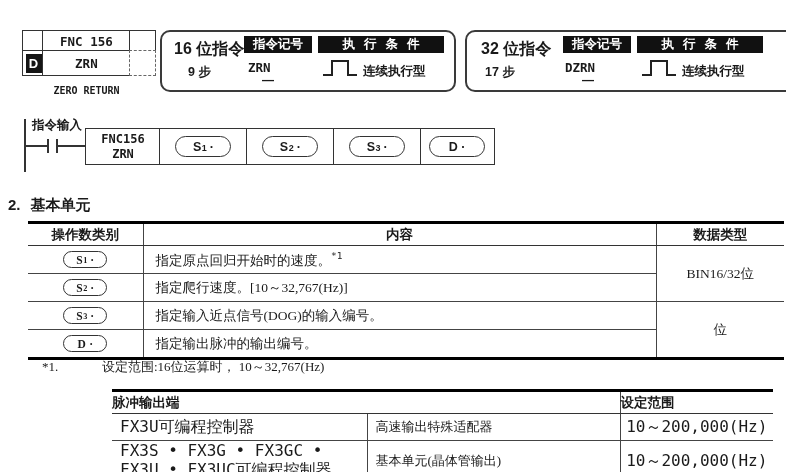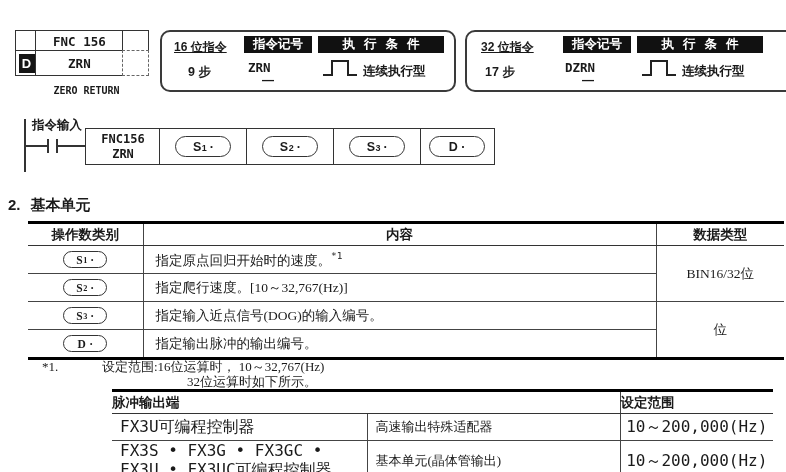--- a/index.html
+++ b/index.html
@@ -13,21 +13,21 @@
   .cell{position:absolute;box-sizing:border-box;border:1.6px solid #333;background:#fff;}
   .cell.dashed{border:1.6px dashed #666;}
   .fnc-txt{display:flex;align-items:center;justify-content:center;
            font-family:"DejaVu Sans Mono",monospace;font-weight:bold;font-size:12.5px;}
   .d-badge{position:absolute;left:2.5px;top:3px;width:16px;height:19px;background:#151515;color:#fff;
            display:flex;align-items:center;justify-content:center;font-weight:bold;font-size:13px;}
   .zero-return{font-family:"DejaVu Sans Mono",monospace;font-weight:bold;font-size:10px;text-align:center;}
 
   
   .ibox{position:absolute;box-sizing:border-box;border:2px solid #3a3a3a;border-radius:10px;background:#fff;}
-  .bits{position:absolute;font-weight:bold;font-size:12px;text-decoration:underline;}
+  .bits{position:absolute;font-weight:bold;font-size:16px;}
   .steps{position:absolute;font-weight:bold;font-size:12.5px;}
   .blk-label{position:absolute;background:#111;color:#fff;font-weight:bold;font-size:12.5px;
              display:flex;align-items:center;justify-content:center;height:17px;}
   .blk-label.spread{letter-spacing:9px;text-indent:9px;}
   .mnemo{position:absolute;font-family:"DejaVu Sans Mono",monospace;font-weight:bold;font-size:12.5px;}
   .pdash{position:absolute;font-weight:bold;font-size:12px;}
   .cond{position:absolute;font-weight:bold;font-size:12.5px;}
   .pulse-svg{position:absolute;}
 
   
@@ -80,21 +80,21 @@
   .pulse-table td.term{padding-left:8px;}
   .pulse-table td.range{text-align:center;}
   .pulse-table .thick{border-bottom:3px solid #000;}
 </style>
 </head>
 <body>
 
 <div class="page">
 
 
-  <div class="abs" style="left:15px;top:30px;width:134px;height:48px;">
+  <div class="abs" style="left:22px;top:30px;width:134px;height:48px;">
     <div class="cell" style="left:0;top:0;width:22px;height:22px;"></div>
     <div class="cell fnc-txt" style="left:20.4px;top:0;width:88px;height:22px;">
       <span>FNC 156</span>
     </div>
     <div class="cell" style="left:106.8px;top:0;width:27px;height:22px;"></div>
     <div class="cell" style="left:0;top:20.4px;width:22px;height:26px;">
       <span class="d-badge">D</span>
     </div>
     <div class="cell fnc-txt" style="left:20.4px;top:20.4px;width:88px;height:26px;">
       <span>ZRN</span>
@@ -230,21 +230,20 @@
               <span class="dot">·</span>
             </span>
         </td>
         <td class="content vline thick">指定输出脉冲的输出编号。</td>
       </tr>
     </tbody>
   </table>
 
   <div class="footnote">
     <span class="marker">*1.</span><span>设定范围:16位运算时， 10～32,767(Hz)</span>
-    <div class="fn-line2">32位运算时如下所示。</div>
   </div>
 
   <table class="pulse-table">
     <colgroup>
         <col style="width:255px;">
         <col style="width:253px;">
         <col style="width:153px;">
       </colgroup>
     <thead>
       <tr>

